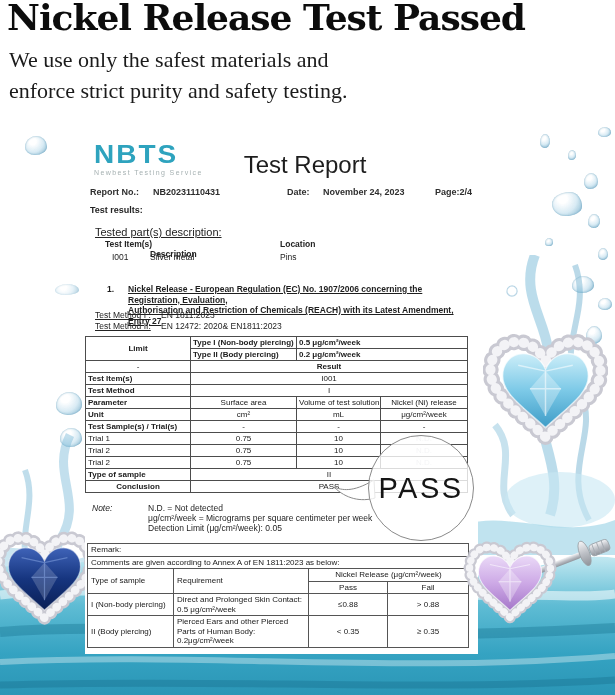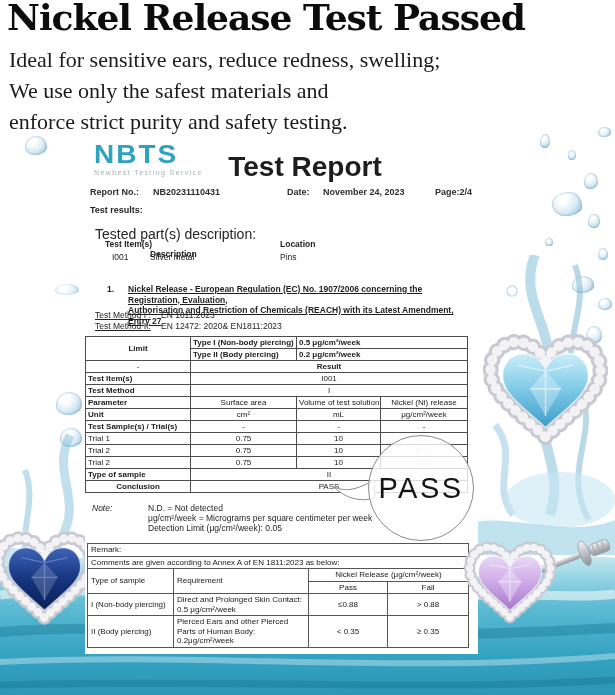--- a/index.html
+++ b/index.html
@@ -35,27 +35,27 @@
     background:#ffffff;z-index:10;font-size:8.5px;color:#242424;
   }
   .logo{position:absolute;left:9px;top:4px;width:110px;}
   .logo-word{
     font-weight:800;font-size:28px;line-height:26px;color:#2ea3be;
     letter-spacing:2px;font-family:"Liberation Sans",sans-serif;transform:scaleY(.92);
   }
   .logo-tag{font-size:7px;color:#a6b1b2;letter-spacing:1.4px;margin-top:1px;white-space:nowrap;}
   .doc-title{
     position:absolute;left:110px;top:13px;width:220px;text-align:center;
-    font-size:28px;font-weight:bold;color:#1d1d1d;
+    font-size:24px;font-weight:normal;color:#1d1d1d;
   }
   .meta{position:absolute;left:5px;top:49px;width:385px;font-weight:bold;font-size:9px;color:#2e2e2e;}
   .meta span{position:absolute;white-space:nowrap;}
   .m-rnl{left:0;} .m-rnv{left:63px;} .m-dl{left:197px;} .m-dv{left:233px;} .m-pg{left:345px;}
   .test-results{position:absolute;left:5px;top:67px;font-weight:bold;font-size:9px;}
-  .tp-head{position:absolute;left:10px;top:88px;font-size:14px;}
+  .tp-head{position:absolute;left:10px;top:88px;text-decoration:underline;font-size:11px;}
   .tp-cols span,.tp-row span{position:absolute;white-space:nowrap;}
   .tp-cols{position:absolute;left:0;top:101px;font-weight:bold;}
   .tp-row{position:absolute;left:0;top:114px;}
   .tp-c1{left:20px;} .tp-c2{left:65px;margin-top:10px;} .tp-c3{left:195px;}
   .tp-v1{left:27px;} .tp-v2{left:65px;} .tp-v3{left:195px;}
   .reg{position:absolute;left:22px;top:146px;width:360px;font-weight:bold;line-height:10.5px;color:#1e1e1e;}
   .reg-num{position:absolute;left:0;top:0;}
   .reg-lines{margin-left:21px;}
   .reg-lines div{text-decoration:underline;}
   .methods{position:absolute;left:10px;top:172px;line-height:11px;}
@@ -96,21 +96,20 @@
   .heart{position:absolute;}
   .h-aqua{left:483px;top:332px;z-index:5;}
   .h-sapphire{left:-8px;top:528px;z-index:5;}
   .h-purple{left:462px;top:532px;z-index:20;}
 </style>
 </head>
 <body>
 
 <div class="hero-title">Nickel Release Test Passed</div>
 <div class="hero-sub">
-  <div>Ideal for sensitive ears, reduce redness, swelling;</div>
   <div>We use only the safest materials and</div>
   <div>enforce strict purity and safety testing.</div>
 </div>
 
 <div class="drop" style="left:25px;top:136px;width:22px;height:19px;"></div>
 <div class="drop" style="left:55px;top:284px;width:24px;height:11px;opacity:.55;"></div>
 <div class="drop" style="left:540px;top:134px;width:10px;height:14px;"></div>
 <div class="drop" style="left:568px;top:150px;width:8px;height:10px;"></div>
 <div class="drop" style="left:598px;top:127px;width:13px;height:10px;"></div>
 <div class="drop" style="left:584px;top:173px;width:14px;height:16px;"></div>

